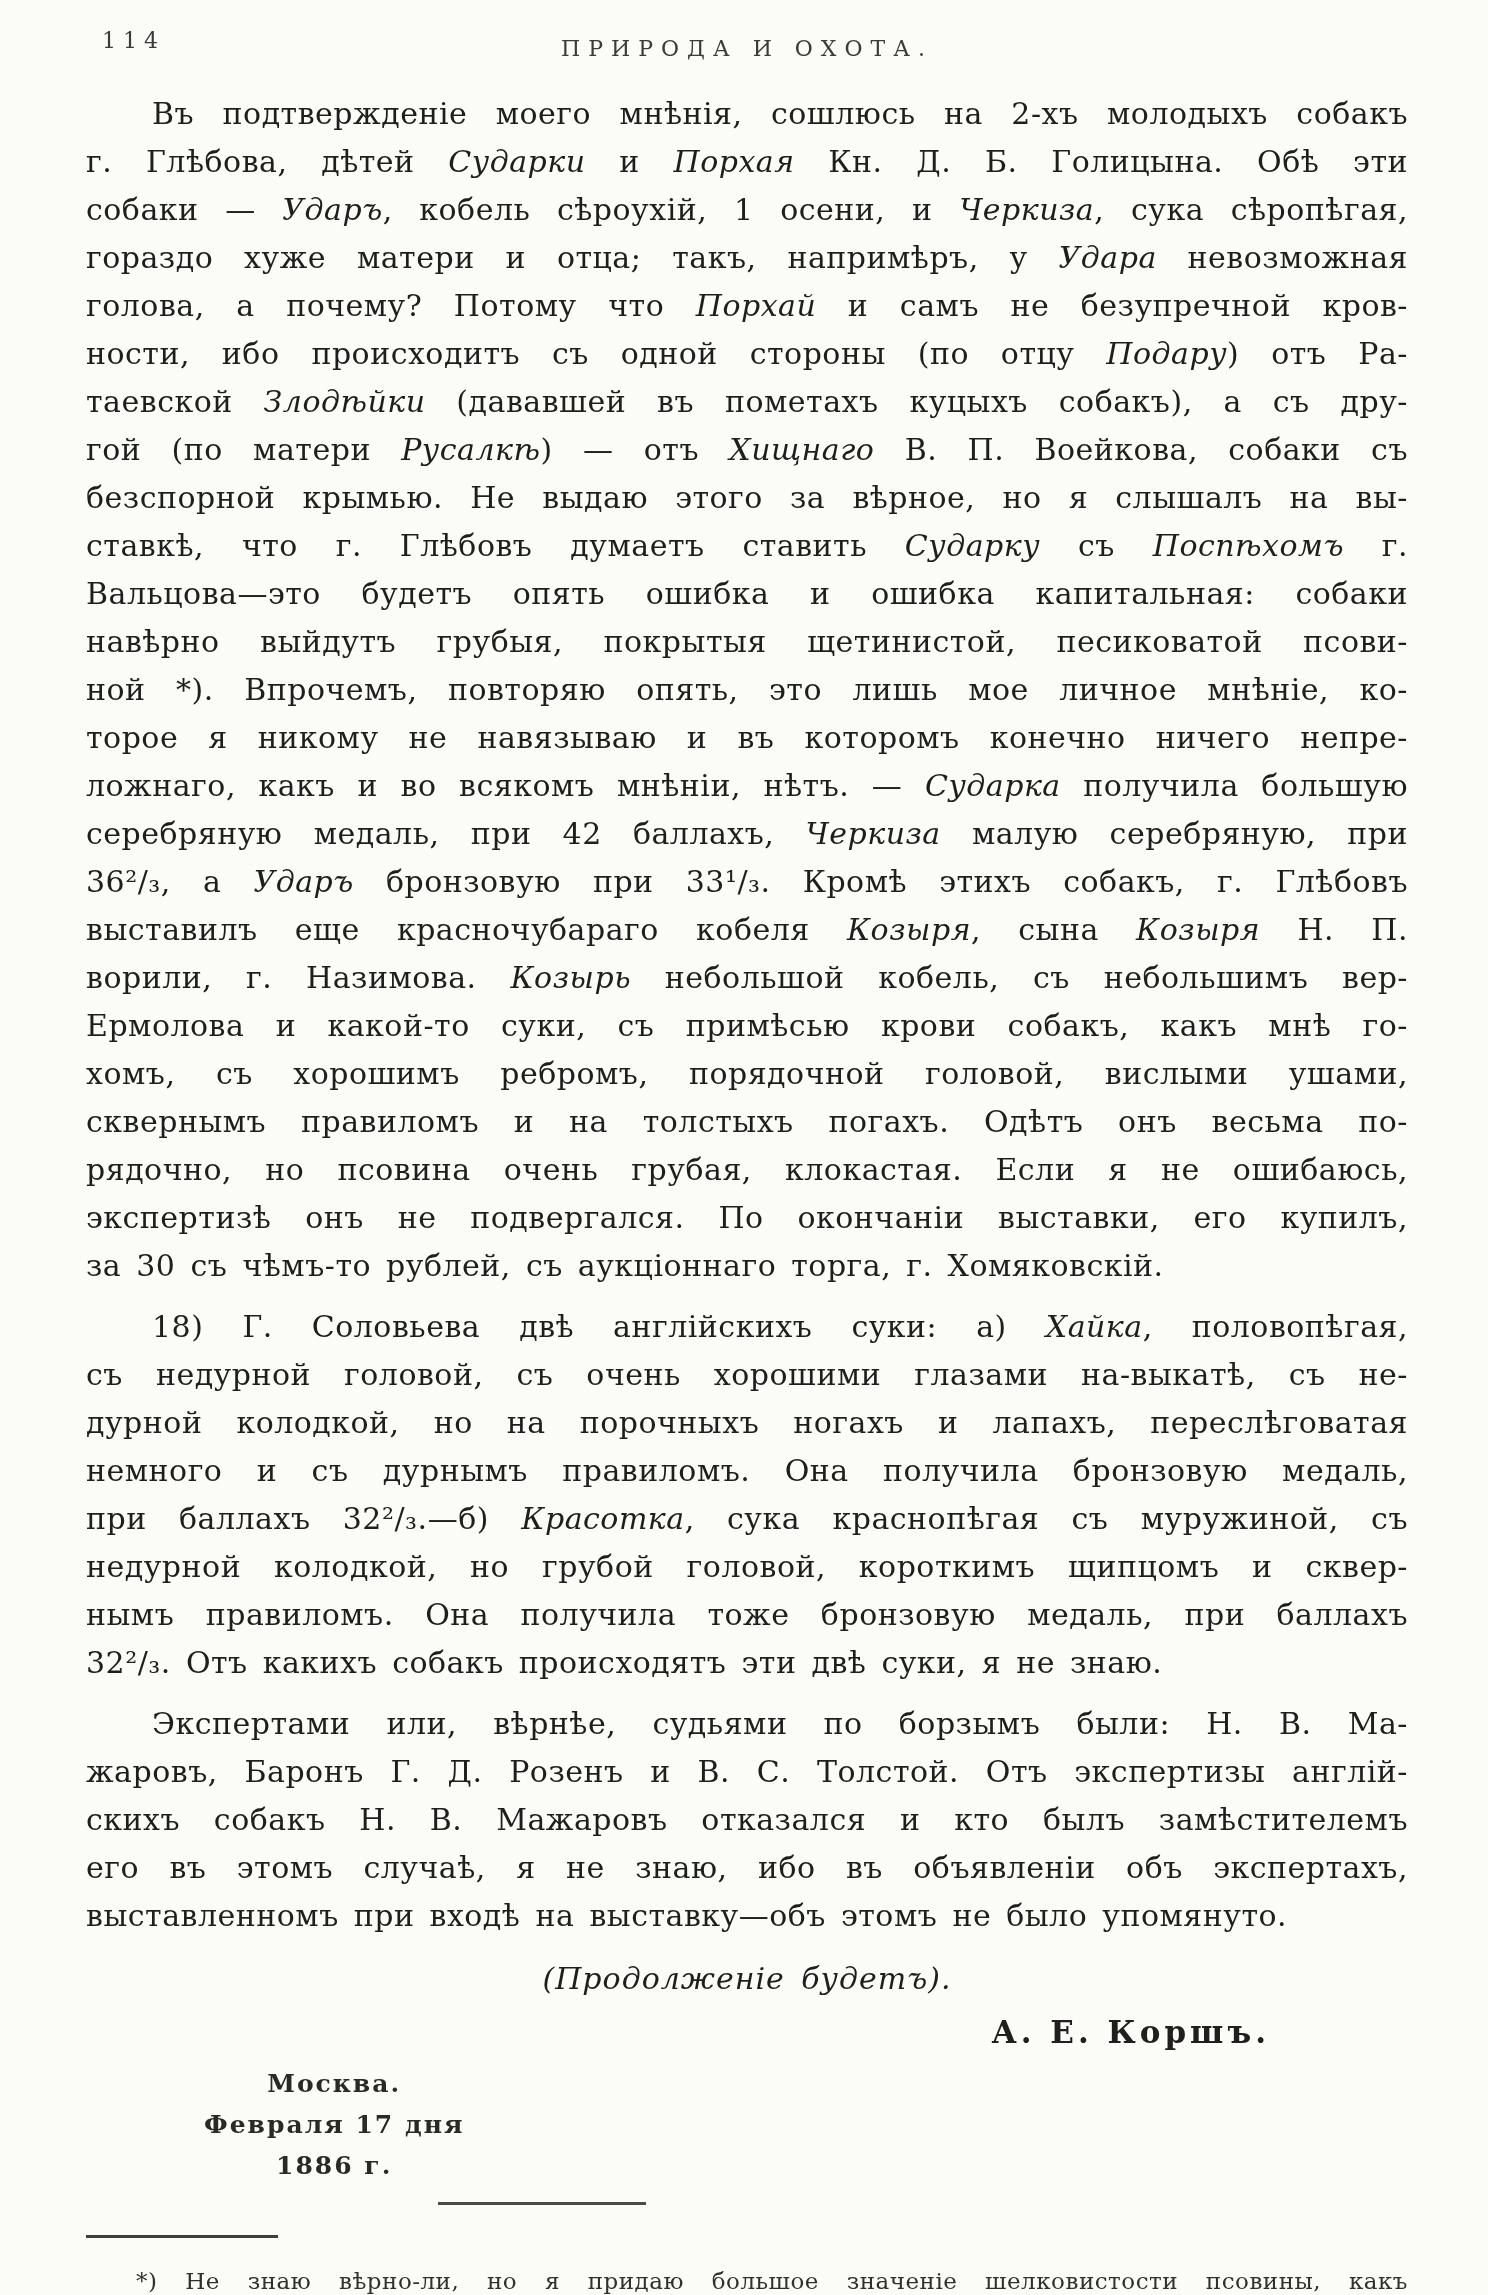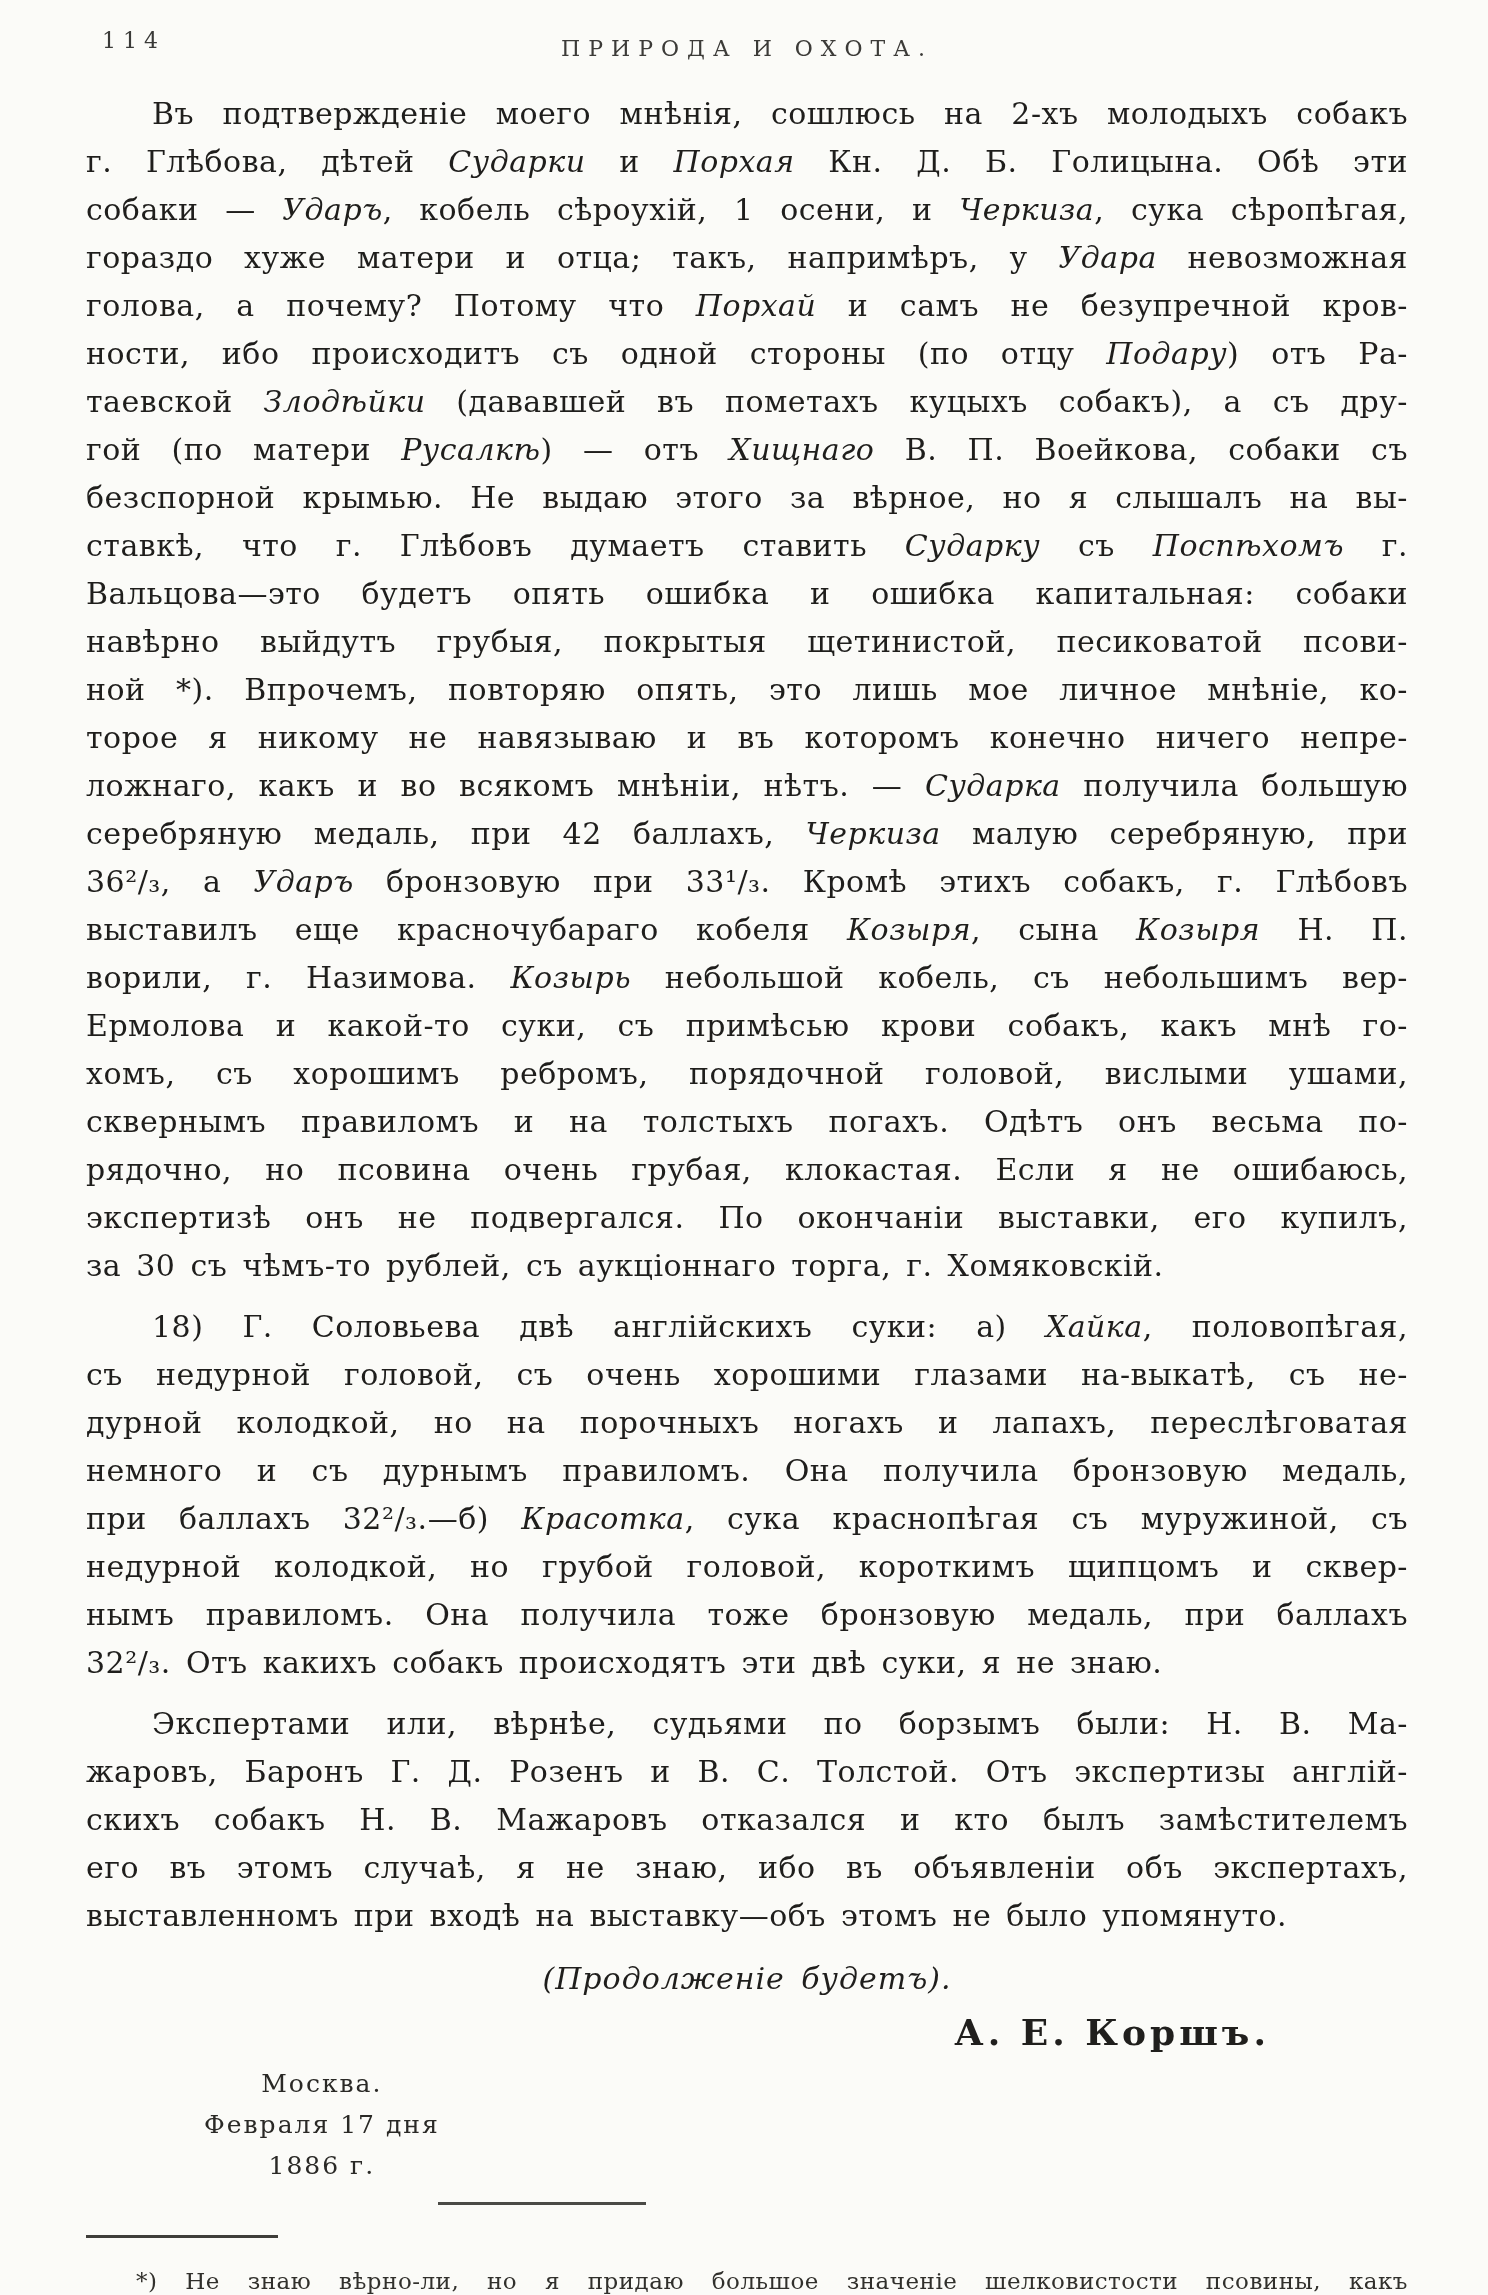--- a/index.html
+++ b/index.html
@@ -32,27 +32,27 @@
   .tline.last  { text-align-last:left; }
   .tline i { font-style:italic; }
 
   .continuation {
     text-align:center; font-style:italic;
     font-size:30px; line-height:52px; margin-top:13px;
     letter-spacing:1px; word-spacing:6px;
   }
   .signature {
     text-align:right; padding-right:138px;
-    font-size:36px; font-weight:600; letter-spacing:4px;
+    font-size:31px; font-weight:600; letter-spacing:4px;
     line-height:54px; color:#201f1d;
   }
   .dateblock {
     margin:4px 0 0 118px; width:max-content;
     text-align:center; font-size:25px; line-height:41px;
-    font-weight:400; letter-spacing:2px; color:#2a2926;
+    font-weight:700; letter-spacing:2px; color:#2a2926;
   }
   .divider-center {
     width:208px; height:3px; background:#4a4a46;
     margin:16px 0 0 352px;
   }
   .divider-left {
     width:192px; height:3px; background:#3f3e3a;
     margin:30px 0 0 0;
   }
   .footnote {

